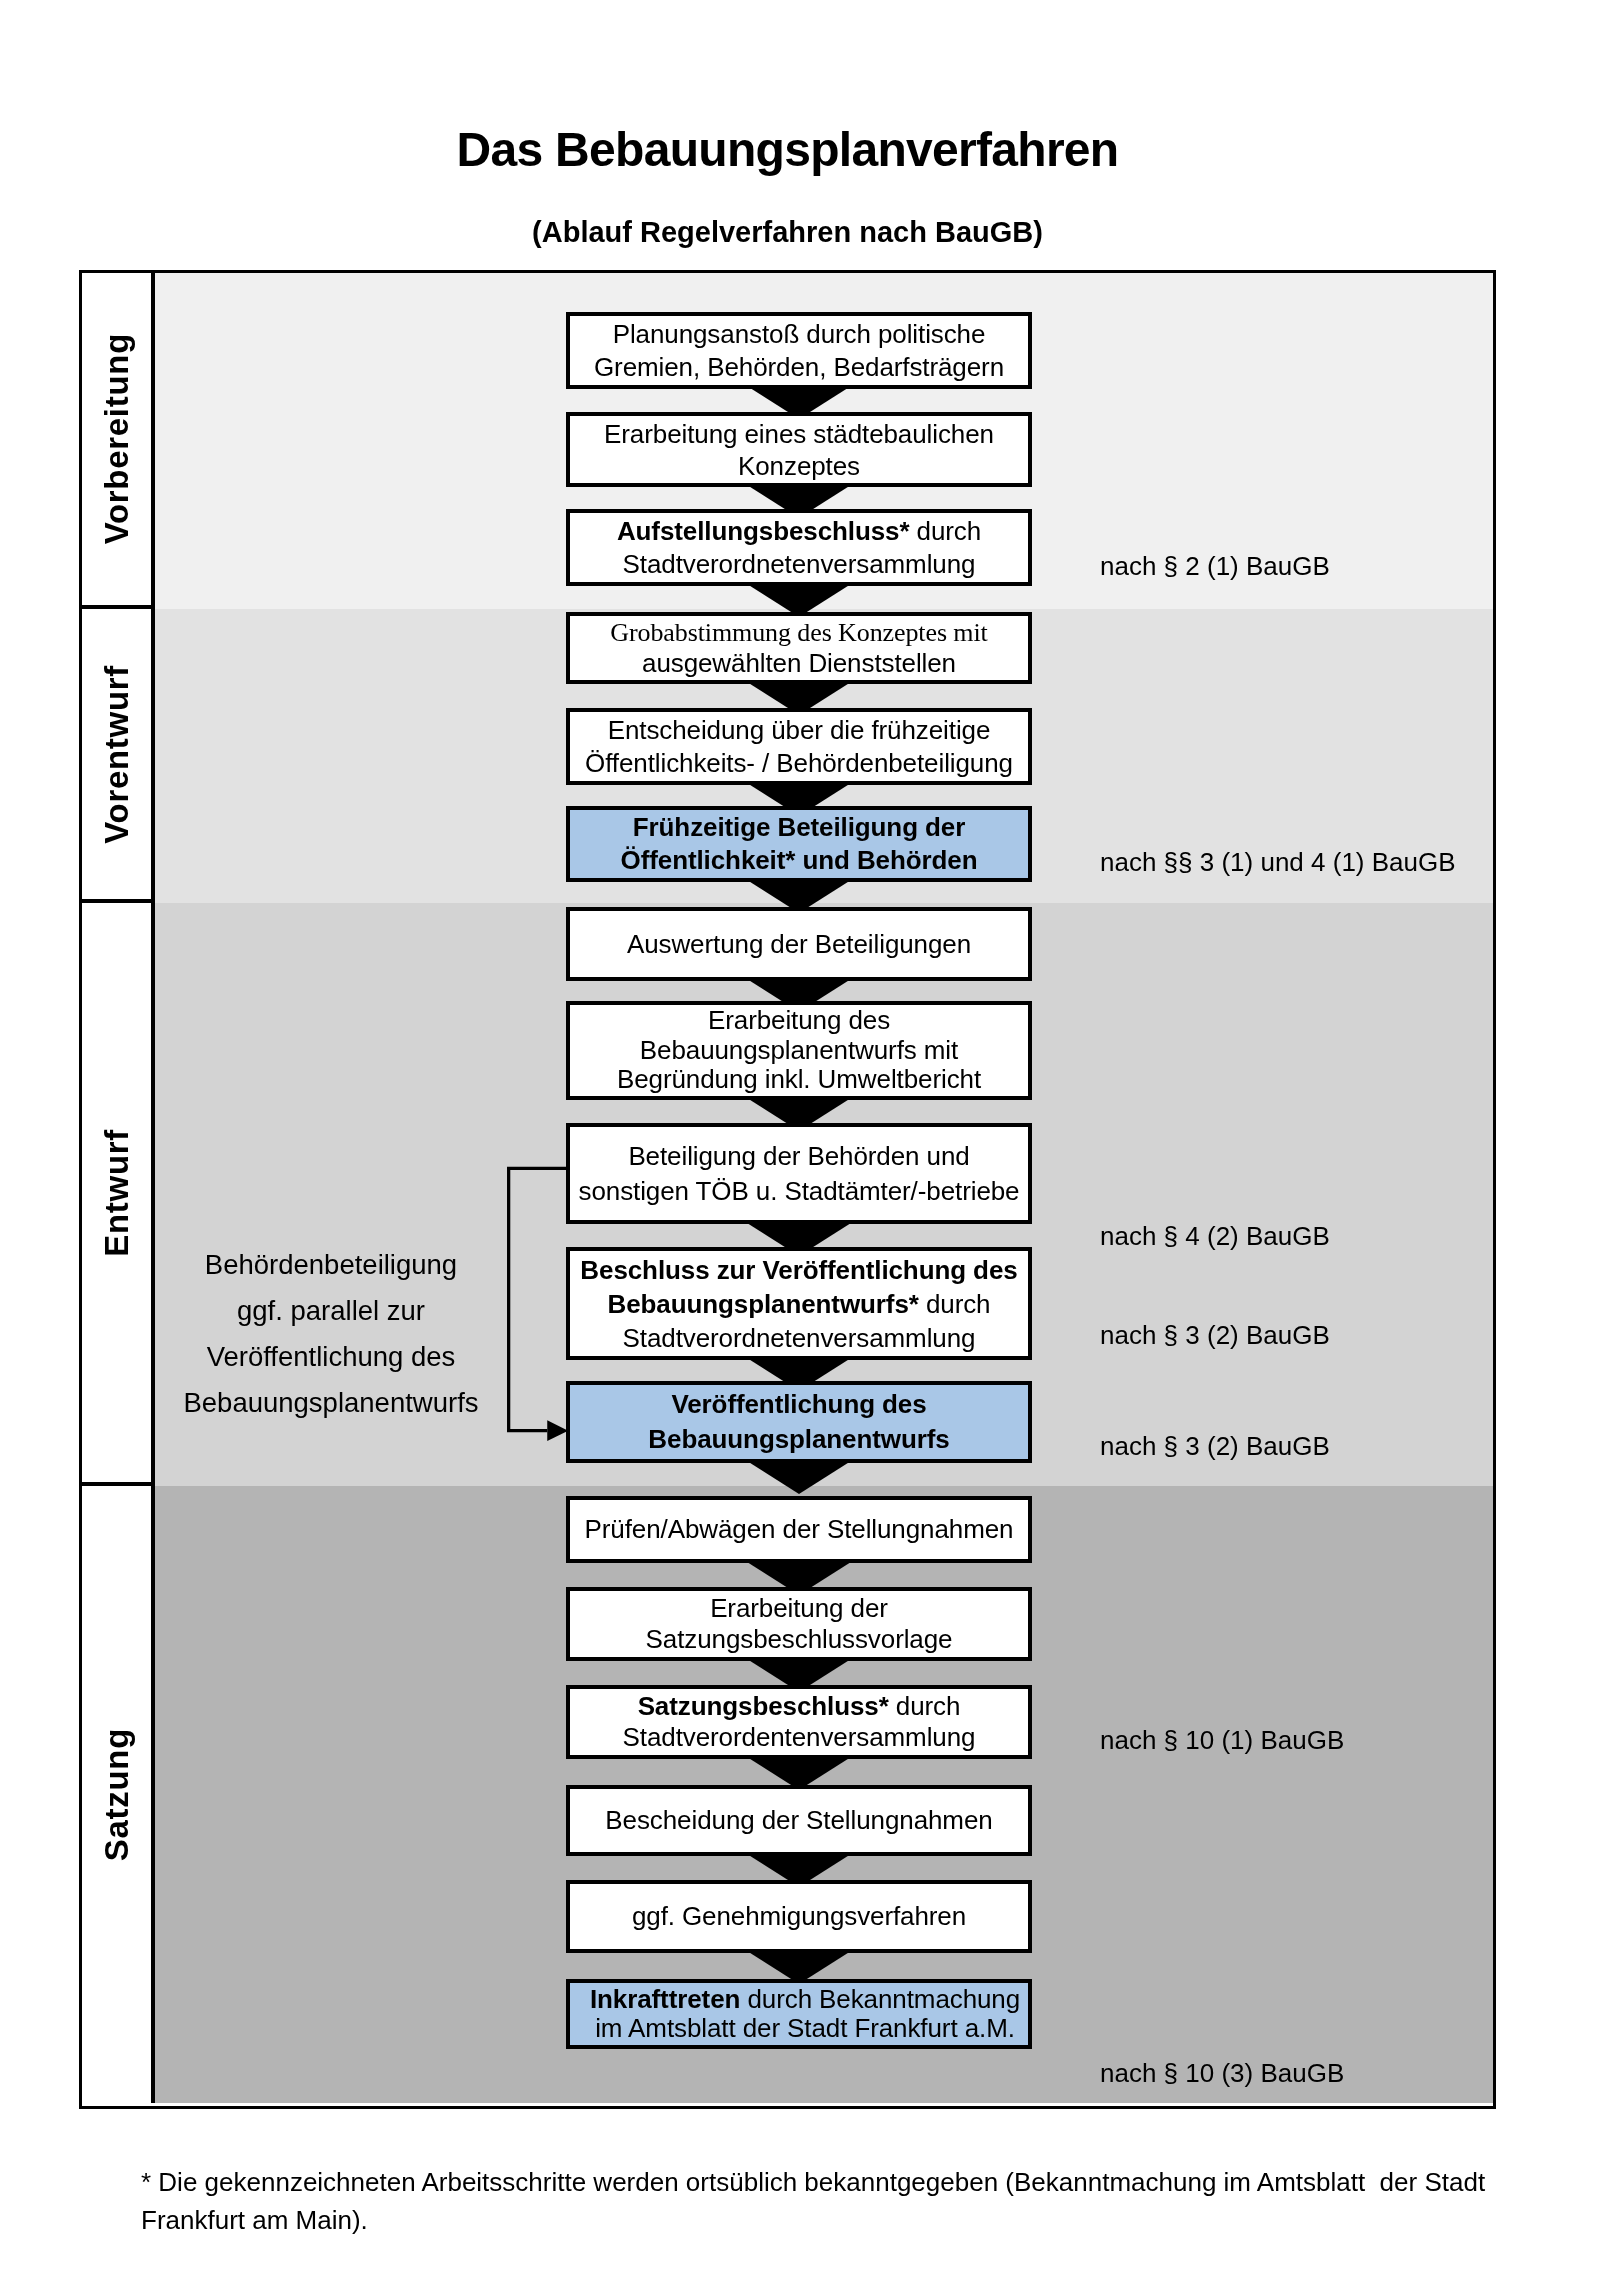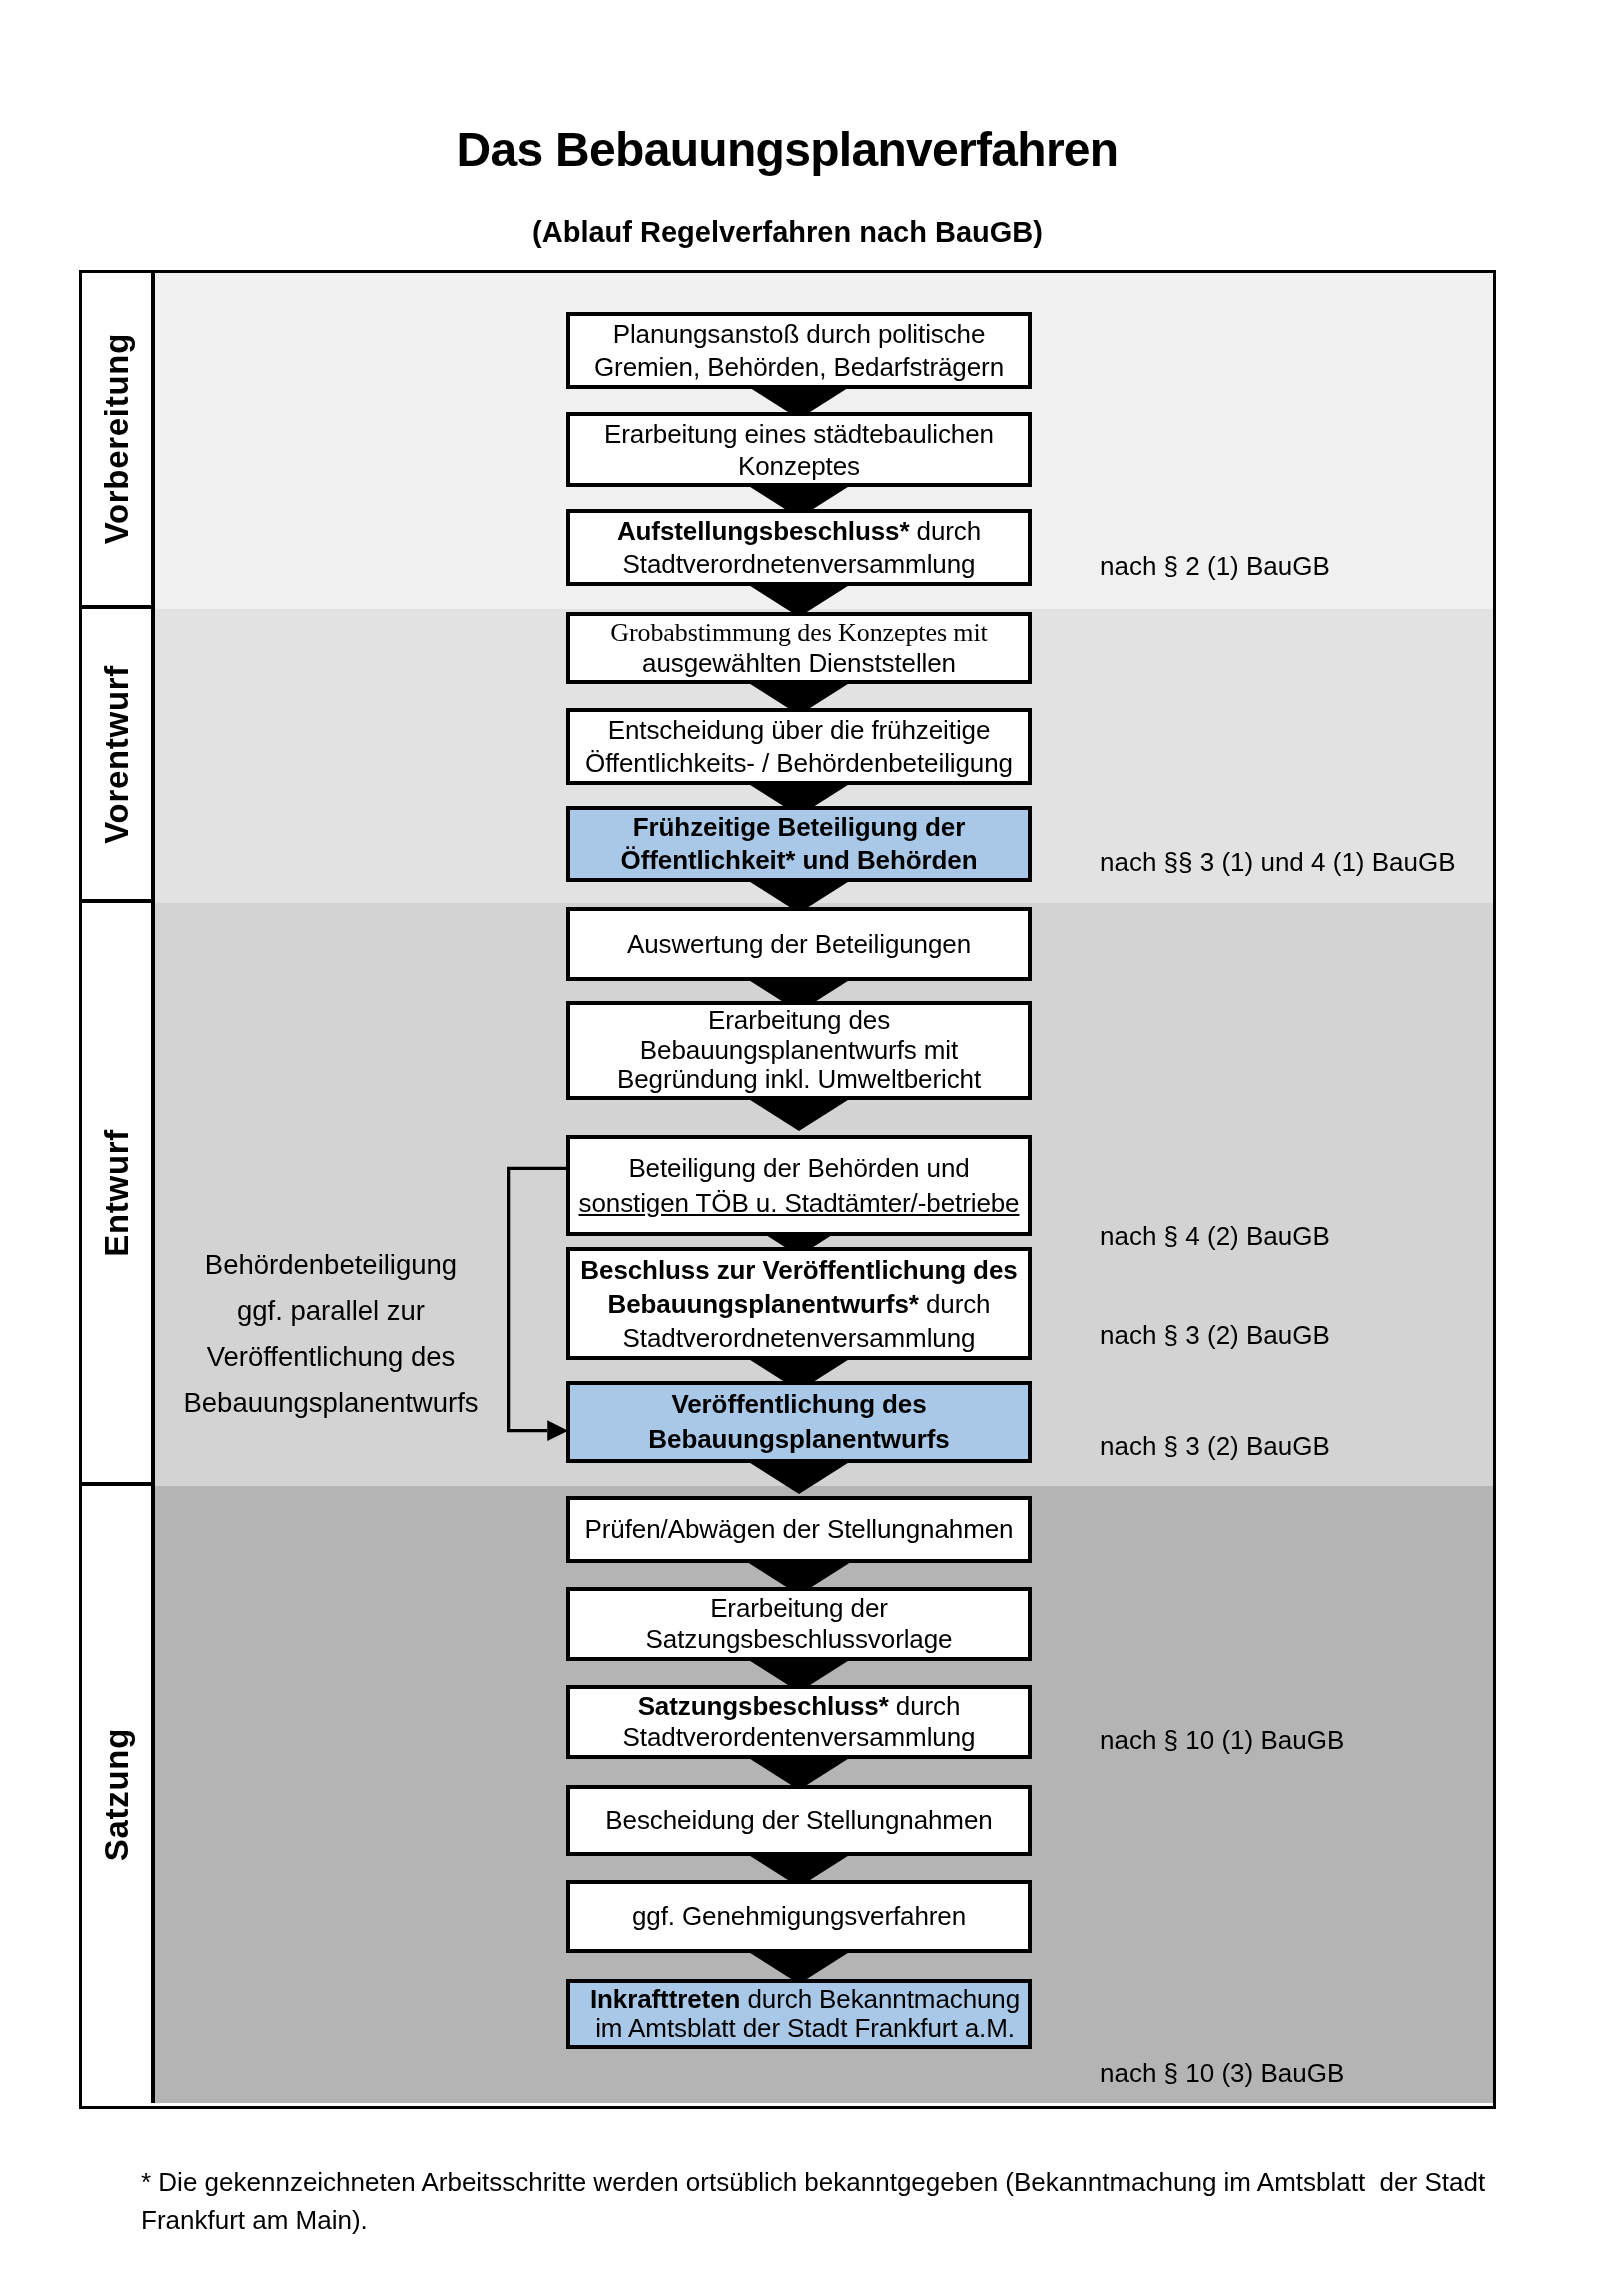--- a/index.html
+++ b/index.html
@@ -145,23 +145,23 @@
         <div class="line" style="height: 33px; line-height: 33px;"><span class="b">Öffentlichkeit* und Behörden</span></div>
       </div>
       <div class="step" style="top: 907px; height: 74px;">
         <div class="line" style="height: 35px; line-height: 35px;"><span>Auswertung der Beteiligungen</span></div>
       </div>
       <div class="step" style="top: 1001px; height: 99px;">
         <div class="line" style="height: 29.5px; line-height: 29.5px;"><span>Erarbeitung des</span></div>
         <div class="line" style="height: 29.5px; line-height: 29.5px;"><span>Bebauungsplanentwurfs mit</span></div>
         <div class="line" style="height: 29.5px; line-height: 29.5px;"><span>Begründung inkl. Umweltbericht</span></div>
       </div>
-      <div class="step" style="top: 1123px; height: 101px; margin-top: 12px;">
+      <div class="step" style="top: 1123px; height: 101px;">
         <div class="line" style="height: 35px; line-height: 35px;"><span>Beteiligung der Behörden und</span></div>
-        <div class="line" style="height: 35px; line-height: 35px; text-decoration: underline;"><span>sonstigen TÖB u. Stadtämter/-betriebe</span></div>
+        <div class="line" style="height: 35px; line-height: 35px;"><span>sonstigen TÖB u. Stadtämter/-betriebe</span></div>
       </div>
       <div class="step" style="top: 1247px; height: 113px;">
         <div class="line" style="height: 34px; line-height: 34px;"><span class="b">Beschluss zur Veröffentlichung des</span></div>
         <div class="line" style="height: 34px; line-height: 34px;"><span class="b">Bebauungsplanentwurfs*</span><span> durch</span></div>
         <div class="line" style="height: 34px; line-height: 34px;"><span>Stadtverordnetenversammlung</span></div>
       </div>
       <div class="step" style="top: 1381px; height: 82px; background: rgb(169, 199, 231);">
         <div class="line" style="height: 35px; line-height: 35px;"><span class="b">Veröffentlichung des</span></div>
         <div class="line" style="height: 35px; line-height: 35px;"><span class="b">Bebauungsplanentwurfs</span></div>
       </div>

